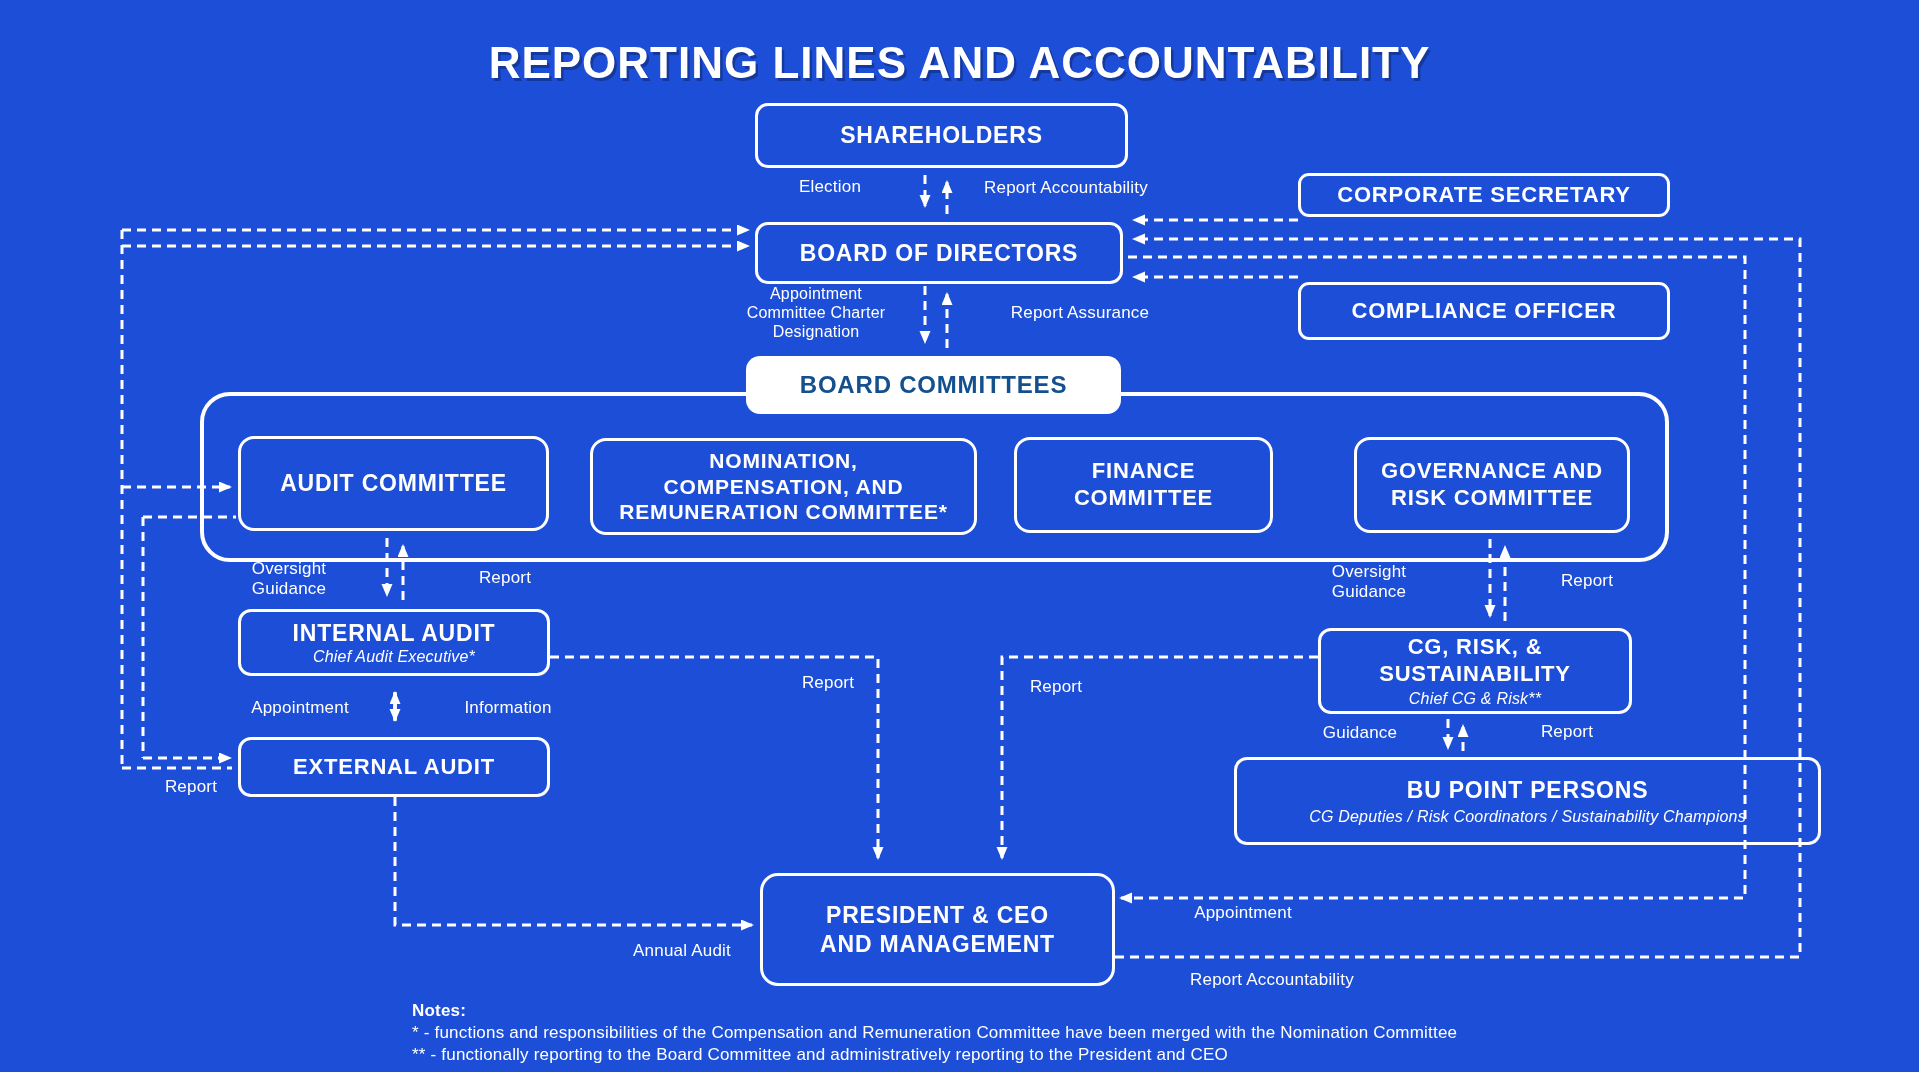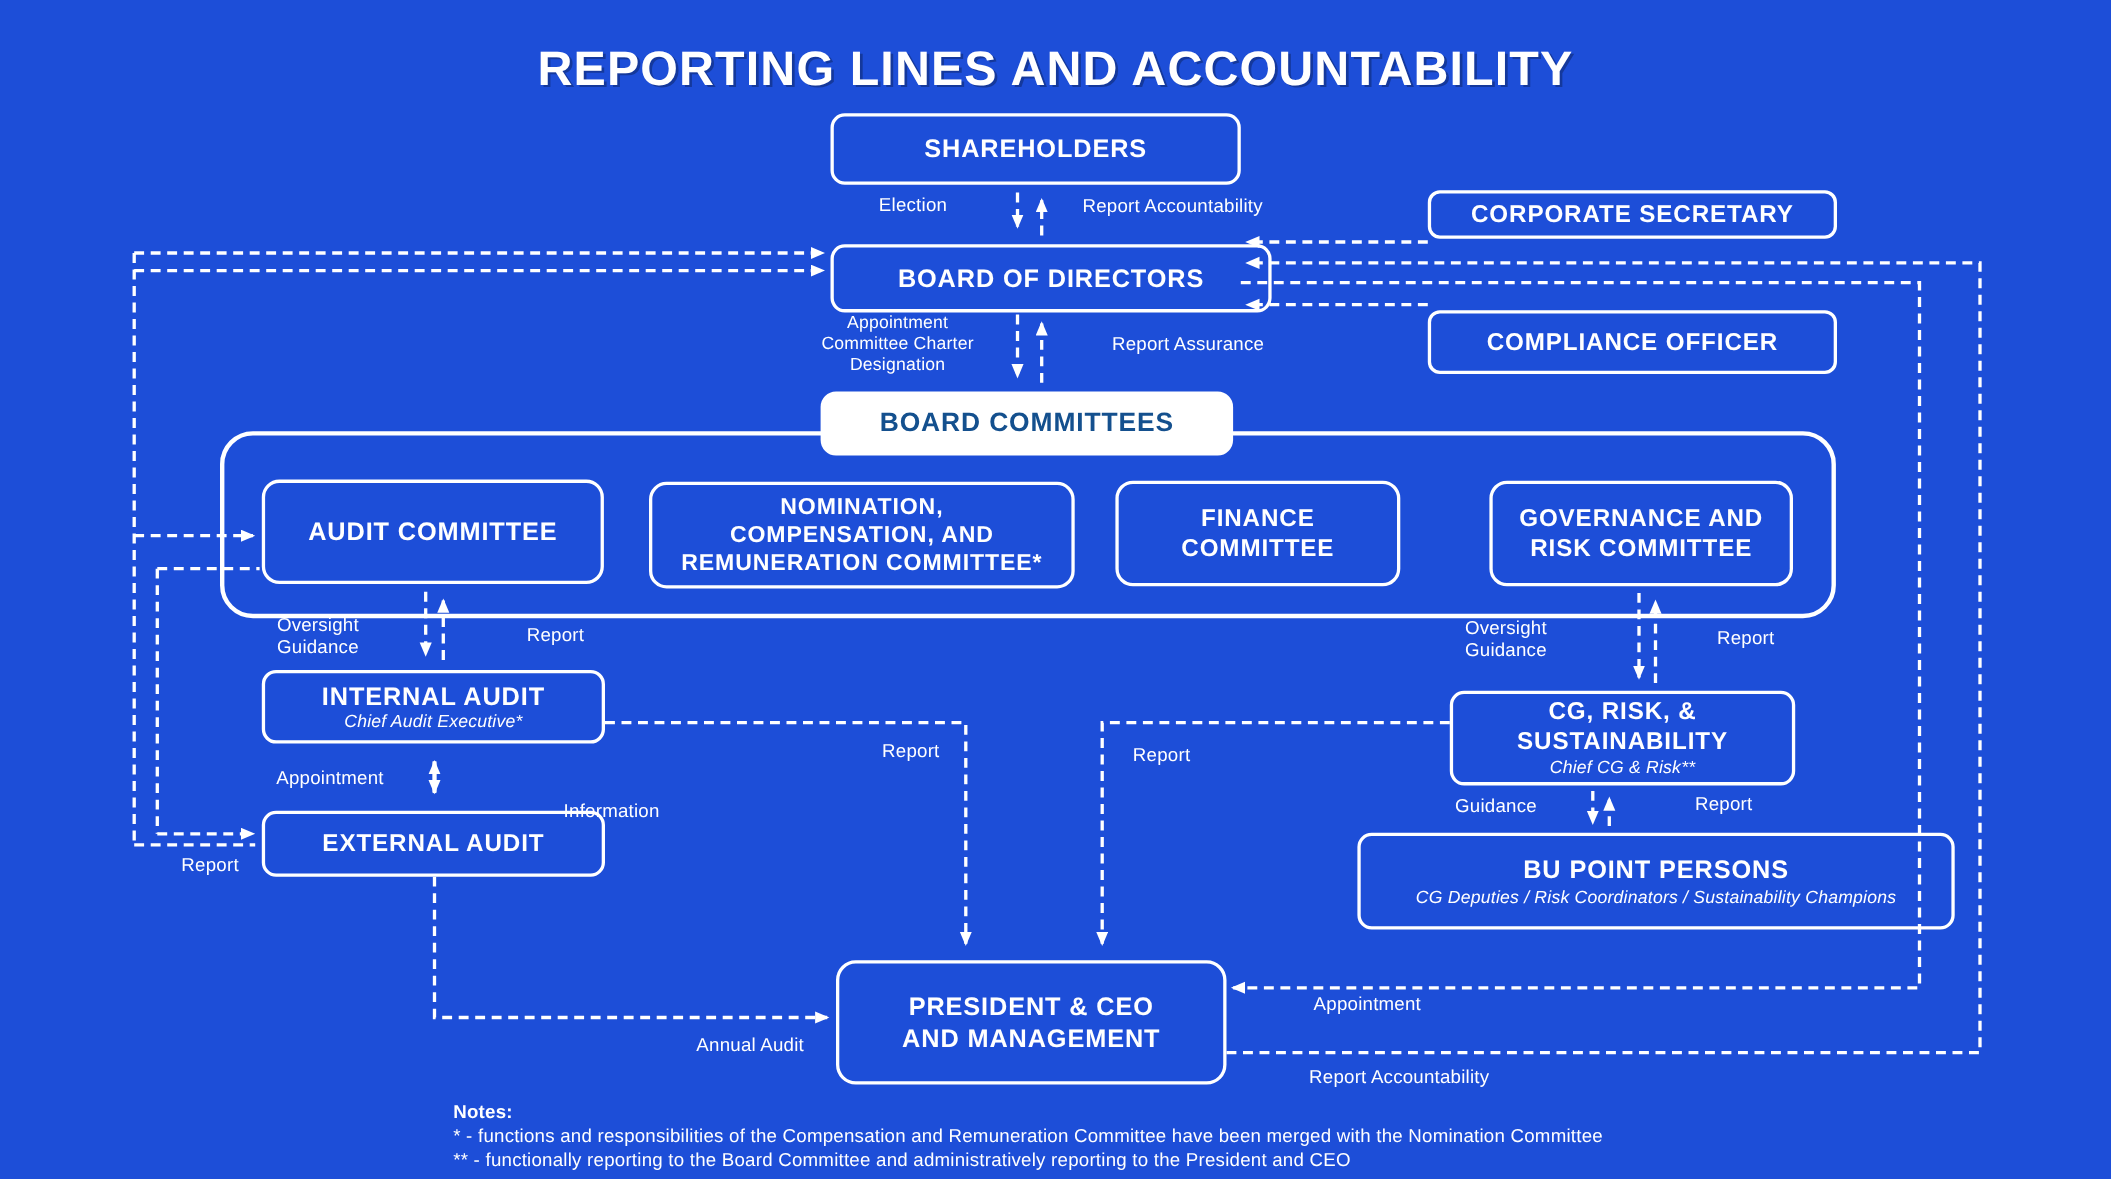--- a/index.html
+++ b/index.html
@@ -102,21 +102,21 @@
   </svg>
 
   <div class="page-title">REPORTING LINES AND ACCOUNTABILITY</div>
 
   <div class="container-box" style="left:200px;top:392px;width:1469px;height:170px;"></div>
 
   <div class="box" style="left:755px;top:103px;width:373px;height:65px;">
     <span class="box-title" style="font-size:23px;">SHAREHOLDERS</span>
   </div>
 
-  <div class="box" style="left:755px;top:222px;width:401px;height:62px;">
+  <div class="box" style="left:755px;top:222px;width:368px;height:62px;">
     <span class="box-title" style="font-size:23px;">BOARD OF DIRECTORS</span>
   </div>
 
   <div class="box" style="left:1298px;top:173px;width:372px;height:44px;border-radius:11px;">
     <span class="box-title" style="font-size:22px;">CORPORATE SECRETARY</span>
   </div>
 
   <div class="box committees-chip" style="left:746px;top:356px;width:375px;height:58px;">
     <span class="box-title" style="font-size:24px;">BOARD COMMITTEES</span>
   </div>
@@ -153,21 +153,21 @@
   <div class="box" style="left:238px;top:737px;width:312px;height:60px;">
     <span class="box-title" style="font-size:22px;">EXTERNAL AUDIT</span>
   </div>
 
   <div class="box" style="left:1318px;top:628px;width:314px;height:86px;">
     <span class="box-title" style="font-size:22px;">CG, RISK, &amp;
 SUSTAINABILITY</span>
     <span class="box-sub" style="margin-top:2px;">Chief CG &amp; Risk**</span>
   </div>
 
-  <div class="box" style="left:1234px;top:757px;width:543px;height:88px;">
+  <div class="box" style="left:1234px;top:757px;width:587px;height:88px;">
     <span class="box-title" style="font-size:23px;">BU POINT PERSONS</span>
     <span class="box-sub">CG Deputies / Risk Coordinators / Sustainability Champions</span>
   </div>
 
   <div class="box" style="left:760px;top:873px;width:355px;height:113px;border-radius:18px;text-align:center;">
     <span class="box-title" style="font-size:23px;">PRESIDENT &amp; CEO
 AND MANAGEMENT</span>
   </div>
 
   <div class="lbl" style="left:830px;top:187px;">Election</div>
@@ -176,21 +176,21 @@
 Committee Charter
 Designation</div>
   <div class="lbl" style="left:1080px;top:313px;">Report Assurance</div>
   <div class="lbl" style="left:289px;top:579px;">Oversight
 Guidance</div>
   <div class="lbl" style="left:505px;top:578px;">Report</div>
   <div class="lbl" style="left:1369px;top:582px;">Oversight
 Guidance</div>
   <div class="lbl" style="left:1587px;top:581px;">Report</div>
   <div class="lbl" style="left:300px;top:708px;">Appointment</div>
-  <div class="lbl" style="left:508px;top:738px;margin-left:48px;">Information</div>
+  <div class="lbl" style="left:508px;top:708px;">Information</div>
   <div class="lbl" style="left:191px;top:787px;">Report</div>
   <div class="lbl" style="left:828px;top:683px;">Report</div>
   <div class="lbl" style="left:1056px;top:687px;">Report</div>
   <div class="lbl" style="left:1360px;top:733px;">Guidance</div>
   <div class="lbl" style="left:1567px;top:732px;">Report</div>
   <div class="lbl" style="left:682px;top:951px;">Annual Audit</div>
   <div class="lbl" style="left:1243px;top:913px;">Appointment</div>
   <div class="lbl" style="left:1272px;top:980px;">Report Accountability</div>
 
   <div class="notes">

